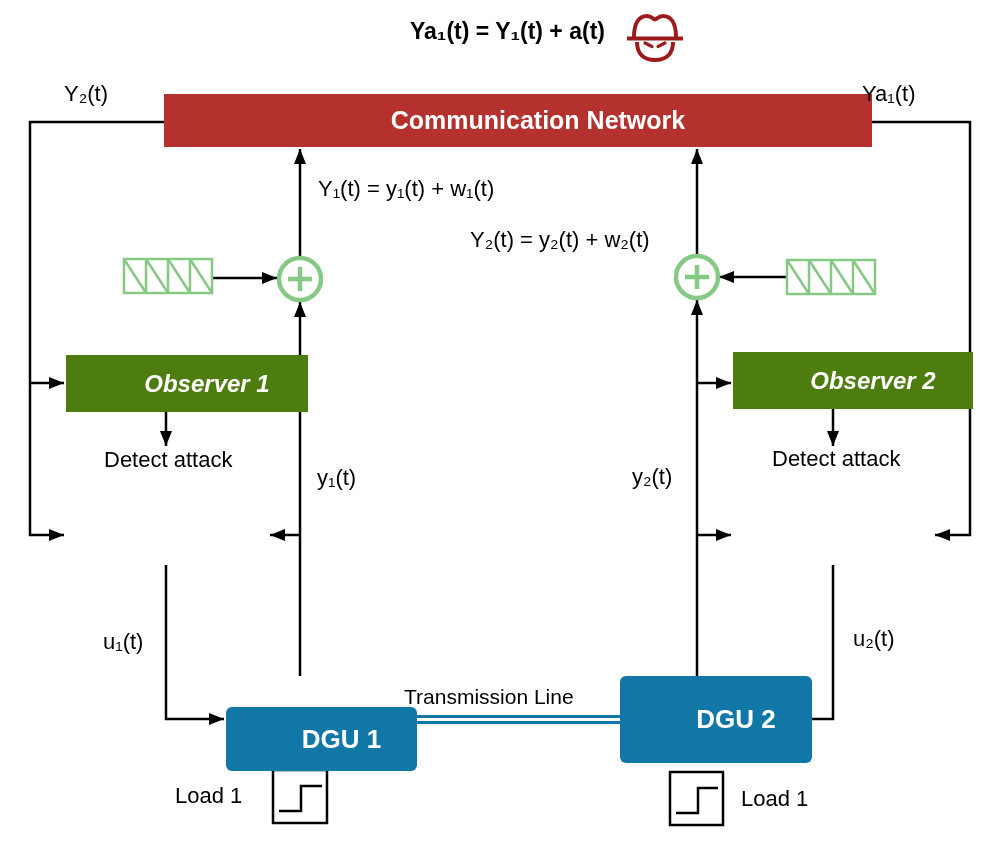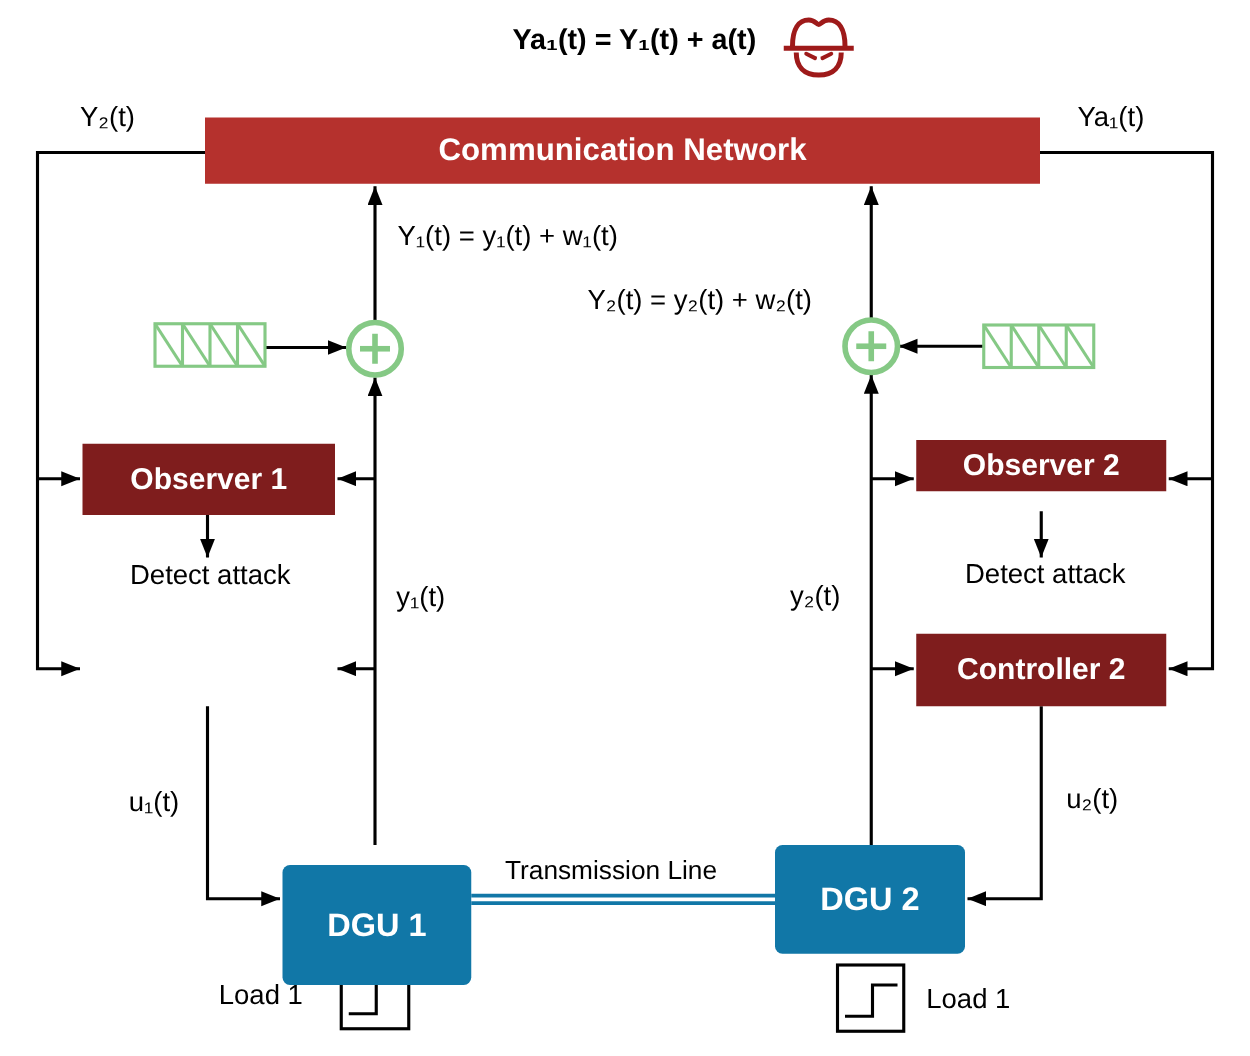--- a/index.html
+++ b/index.html
@@ -5,23 +5,23 @@
   html,body{margin:0;padding:0;background:#ffffff;}
   .canvas{
     position:relative;width:1000px;height:845px;background:#ffffff;
     font-family:"Liberation Sans","DejaVu Sans",sans-serif;color:#000;
     overflow:hidden;
   }
   .canvas svg{position:absolute;left:0;top:0;}
   .lbl{position:absolute;white-space:nowrap;font-size:22px;line-height:1.15;color:#000;}
   .lbl.small{font-size:21px;}
   .box{position:absolute;display:flex;align-items:center;justify-content:center;
-       color:#fff;font-weight:bold;text-align:center;}
+       color:#fff;font-weight:bold;text-align:center;padding-left:40px;}
   .net{background:#B5312D;font-size:25px;}
-  .green{background:#7f1d1d;font-size:24px;}
+  .green{background:#4d7c0f;font-size:24px;font-style:italic;}
   .blue{background:#1177A7;font-size:26px;border-radius:6px;}
   .topnote{position:absolute;white-space:nowrap;font-size:23px;font-weight:bold;}
 </style>
 </head>
 <body>
 
 <div class="canvas">
 
   <svg width="1000" height="845" viewBox="0 0 1000 845">
     <defs>
@@ -107,25 +107,24 @@
     </g>
     <g stroke="#000" stroke-width="2.5" fill="none">
       <rect x="670" y="772" width="53" height="53" fill="#fff"></rect>
       <path d="M676,813 L698,813 L698,788 L718,788"></path>
     </g>
   </svg>
 
   <div class="box net" style="left:164px;top:94px;width:668px;height:53px">Communication Network</div>
 
   <div class="box green" style="left:66px;top:355px;width:202px;height:57px">Observer 1</div>
-  <div class="box green" style="left:733px;top:352px;width:200px;height:41px">Observer 2</div>
+  <div class="box green" style="left:733px;top:352px;width:200px;height:57px">Observer 2</div>
 
-  <div class="box green" style="left:733px;top:507px;width:200px;height:58px">Controller 2</div>
 
-  <div class="box blue" style="left:226px;top:692px;width:151px;height:96px">DGU 1</div>
+  <div class="box blue" style="left:226px;top:707px;width:151px;height:64px">DGU 1</div>
   <div class="box blue" style="left:620px;top:676px;width:152px;height:87px">DGU 2</div>
 
   <div class="topnote" style="left:410px;top:18px">Ya₁(t) = Y₁(t) + a(t)</div>
 
   <div class="lbl" style="left:64px;top:81px">Y₂(t)</div>
   <div class="lbl" style="left:862px;top:81px">Ya₁(t)</div>
 
   <div class="lbl" style="left:470px;top:227px">Y₂(t) = y₂(t) + w₂(t)</div>
   <div class="lbl" style="left:318px;top:176px">Y₁(t) = y₁(t) + w₁(t)</div>
 

